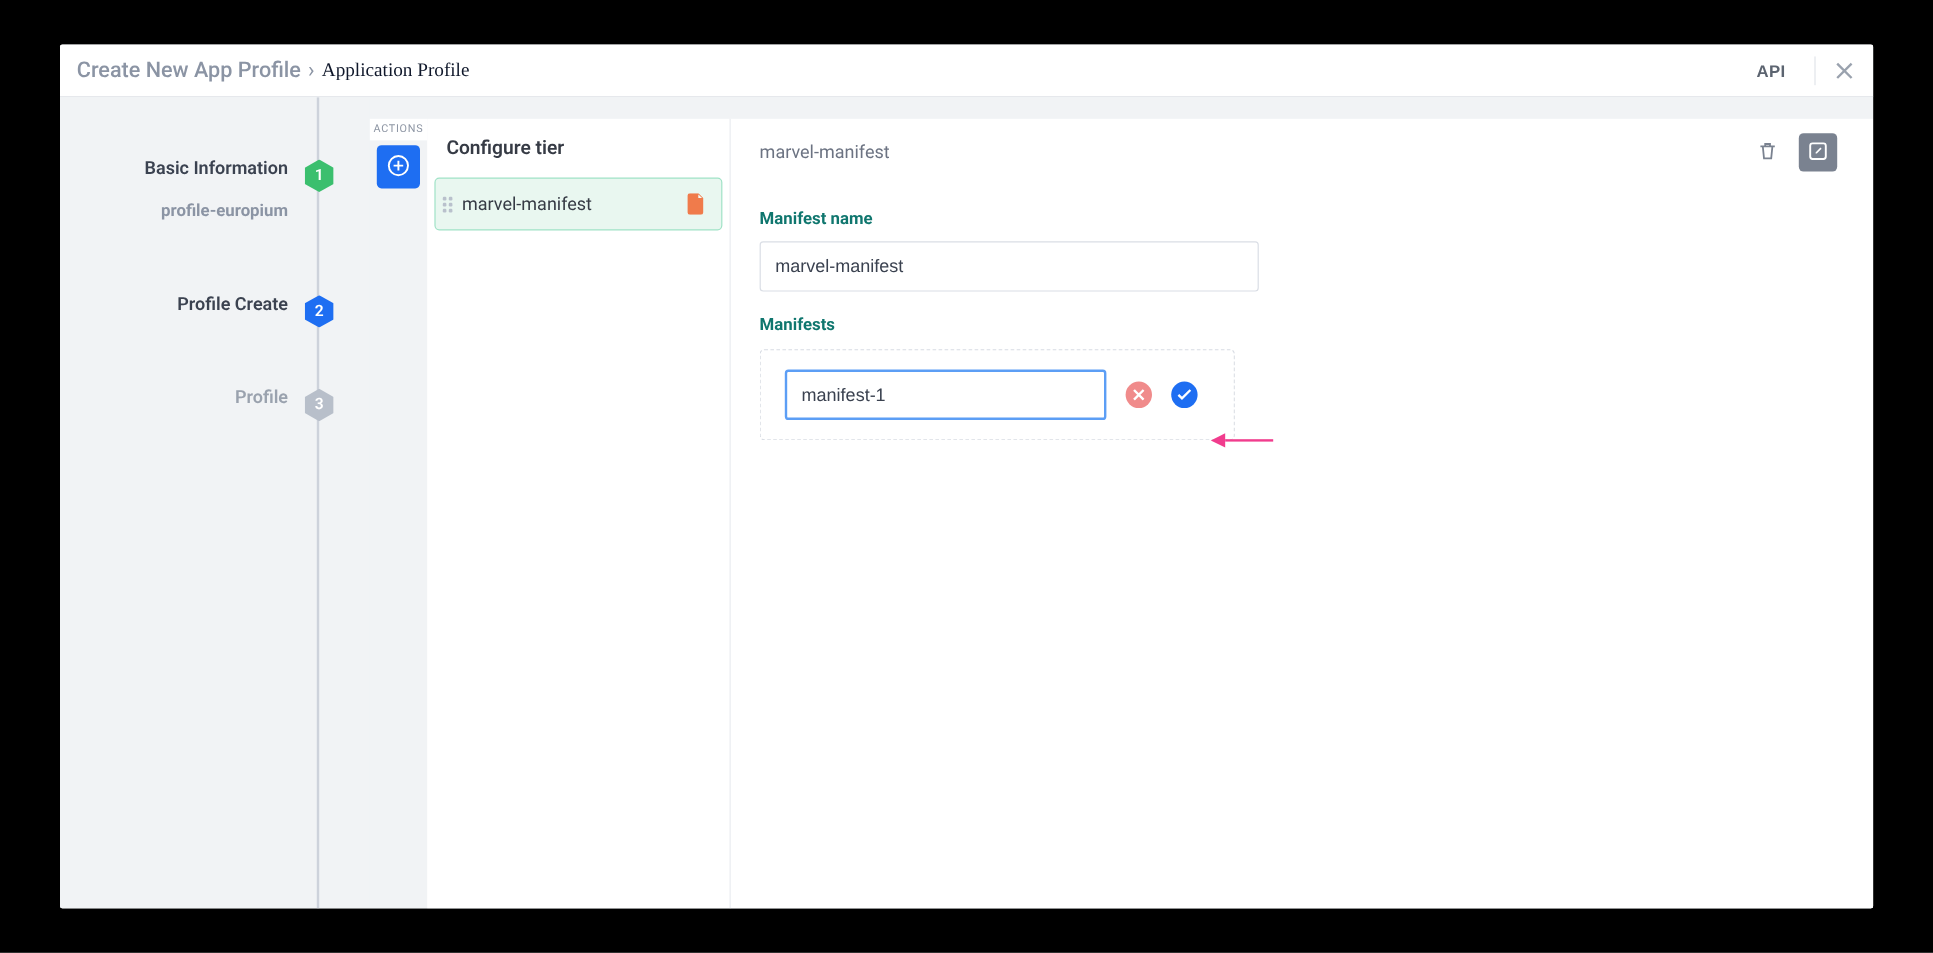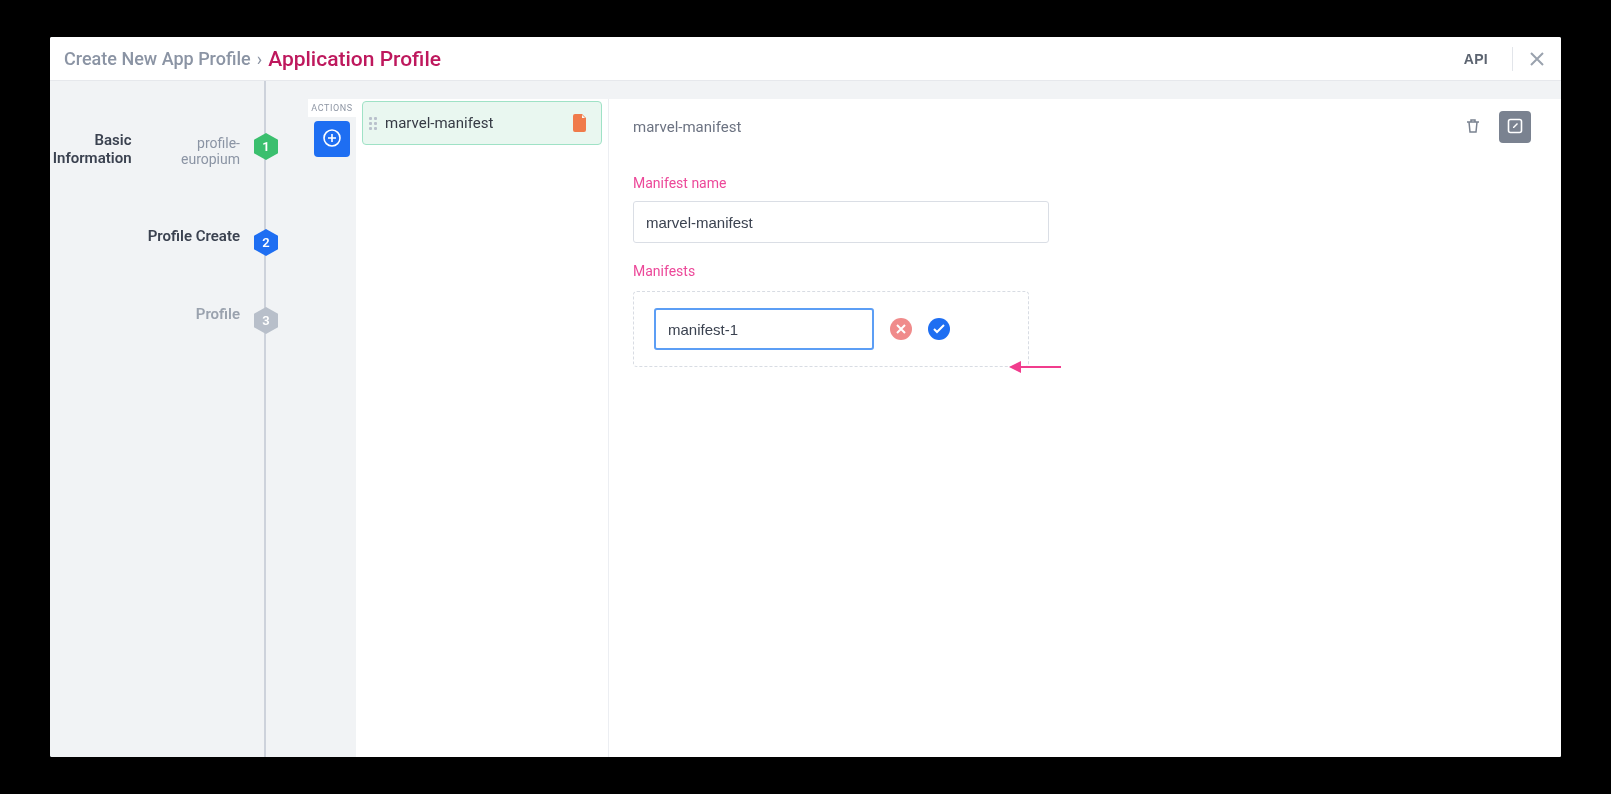--- a/index.html
+++ b/index.html
@@ -37,23 +37,24 @@
     color: #8B94A4;
     font-size: 18px;
     font-weight: 500;
   }
   .crumb-sep {
     color: #8B94A4;
     margin: 0 6px;
     font-size: 18px;
   }
   .crumb-current {
-    color: #be185d;
-    font-size: 21px;
+    color: #0f172a;
+    font-size: 16px;
     font-weight: 500;
+    font-family: Liberation Serif, serif;
   }
   .header-spacer { flex: 1; }
   .api-btn {
     color: #5C6470;
     font-size: 14px;
     font-weight: 600;
     letter-spacing: .3px;
     padding: 4px 10px;
     border: none;
     background: transparent;
@@ -91,23 +92,23 @@
   }
   .step {
     position: relative;
     display: flex;
     justify-content: flex-end;
     align-items: flex-start;
     padding-right: 68px;
     margin-bottom: 60px;
     text-align: right;
   }
-  .step-labels { display: flex; flex-direction: row; gap: 39px; }
+  .step-labels { display: flex; flex-direction: column; }
   .step-title { font-weight: 600; color: #3B4250; font-size: 15px; }
-  .step-sub   { color: #8B94A4; font-size: 14px; margin-top: 4px; }
+  .step-sub   { color: #8B94A4; font-size: 14px; margin-top: 19px; font-weight: bold; }
   .step.muted .step-title { color: #9AA2AE; }
   .hex {
     position: absolute;
     right: 30px;
     top: 2px;
     width: 24px; height: 27px;
     display: flex; align-items: center; justify-content: center;
     z-index: 2;
   }
   .hex svg { position: absolute; inset: 0; }
@@ -193,22 +194,22 @@
   .panel-actions { margin-left:auto; display:flex; gap:10px; padding-right: 6px;}
   .iconbtn {
     width: 32px; height: 32px; border-radius: 4px;
     display:flex;align-items:center;justify-content:center;
     cursor:pointer; border:none; background:transparent; color:#7A8290;
   }
   .iconbtn.filled { background:#7A8290; color:#fff; }
 
   .field-label {
     display:block;
-    font-weight:400;
-    color:#ec4899;
+    font-weight:700;
+    color:#0f766e;
     font-size: 14px;
     margin: 20px 0 10px;
   }
   .text-input {
     width: 416px;
     height: 42px;
     border: 1px solid #DADEE5;
     border-radius: 3px;
     padding: 0 12px;
     font-size: 15px;
@@ -218,21 +219,21 @@
   .manifests-box {
     margin-top: 12px;
     width: 396px;
     border: 1px dashed #D8DCE3;
     border-radius: 4px;
     padding: 16px 20px;
     display:flex; align-items:center; gap:16px;
     position: relative;
   }
   .manifests-box .text-input {
-    width: 220px;
+    width: 268px;
     border: 2px solid #5C9EF5;
     outline: none;
   }
   .round {
     width: 22px; height: 22px; border-radius: 50%;
     display:flex;align-items:center;justify-content:center;
     cursor:pointer; border:none; color:#fff;
   }
   .round.cancel { background:#F08B8B; }
   .round.confirm { background:#1E6EF2; }
@@ -316,20 +317,21 @@
           <span>
             <svg width="20" height="20" viewBox="0 0 20 20" fill="none" stroke="currentColor" stroke-width="1.6">
               <circle cx="10" cy="10" r="8"></circle>
                 <path d="M10 6v8M6 10h8"></path>
             </svg>
           </span>
         </button>
       </div>
 
       <div class="tier-col">
+        <div class="tier-header">Configure tier</div>
         <div class="tier-item">
           <span class="drag">
               <i></i>
               <i></i>
               <i></i>
               <i></i>
               <i></i>
               <i></i>
             </span>
           <span class="tier-name">marvel-manifest</span>

